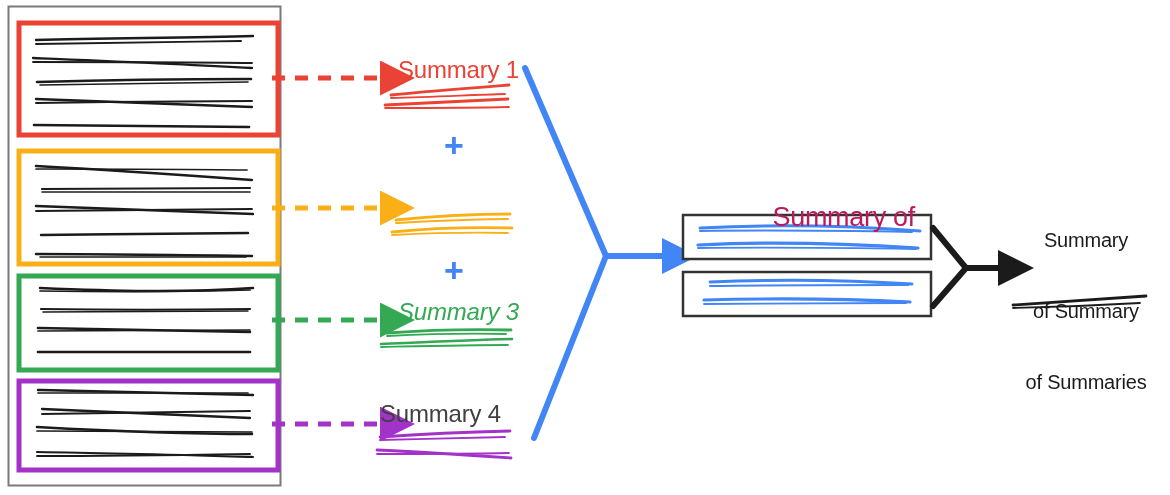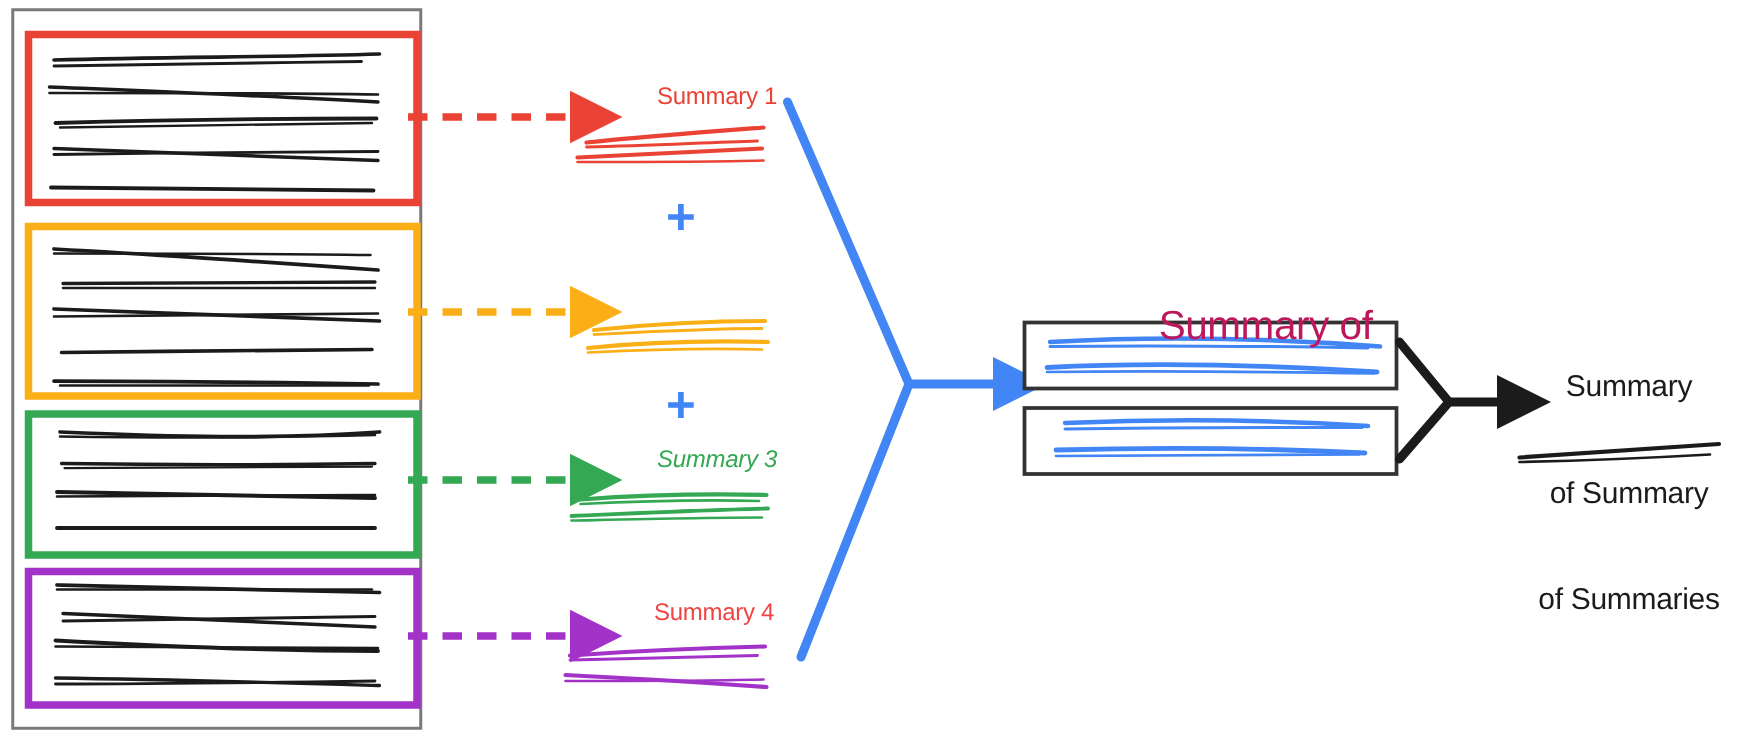--- a/index.html
+++ b/index.html
@@ -26,24 +26,23 @@
     height: 495px;
   }
   .lbl {
     position: absolute;
     font-family: "Liberation Sans", sans-serif;
     white-space: pre;
     line-height: 1.18;
     user-select: none;
   }
   .summary-label {
-    font-size: 16px;
+    font-size: 24px;
     font-weight: 400;
     letter-spacing: -0.2px;
-    margin-left: 40px;
   }
   .sos-label {
     font-size: 27px;
     font-weight: 400;
     color: #be185d;
     text-align: right;
     letter-spacing: -0.3px;
   }
   .final-label {
     font-size: 20px;
@@ -216,25 +215,25 @@
 
   <div class="lbl summary-label" style="left:398px; top:56px; color:#EA4335;">Summary 1</div>
 
   <div class="plus-sign" style="left:444px; top:128px;">+</div>
 
 
   <div class="plus-sign" style="left:444px; top:253px;">+</div>
 
   <div class="lbl summary-label" style="left:398px; top:298px; color:#34A853;font-style:italic;">Summary 3</div>
 
-  <div class="lbl summary-label" style="left:396px; top:400px; color:#ef4444;">Summary 4</div>
+  <div class="lbl summary-label" style="left:380px; top:400px; color:#404040;">Summary 4</div>
 
   <div class="lbl sos-label" style="left:700px; top:138px; width:215px;">
     <div>Summary of</div>
   </div>
 
-  <div class="lbl final-label" style="left:1011px; top:200px; width:150px;">
+  <div class="lbl final-label" style="left:1011px; top:182px; width:150px;">
     <div>Summary</div>
     <div>of Summary</div>
     <div>of Summaries</div>
   </div>
 
 </div>
 
 </body></html>

